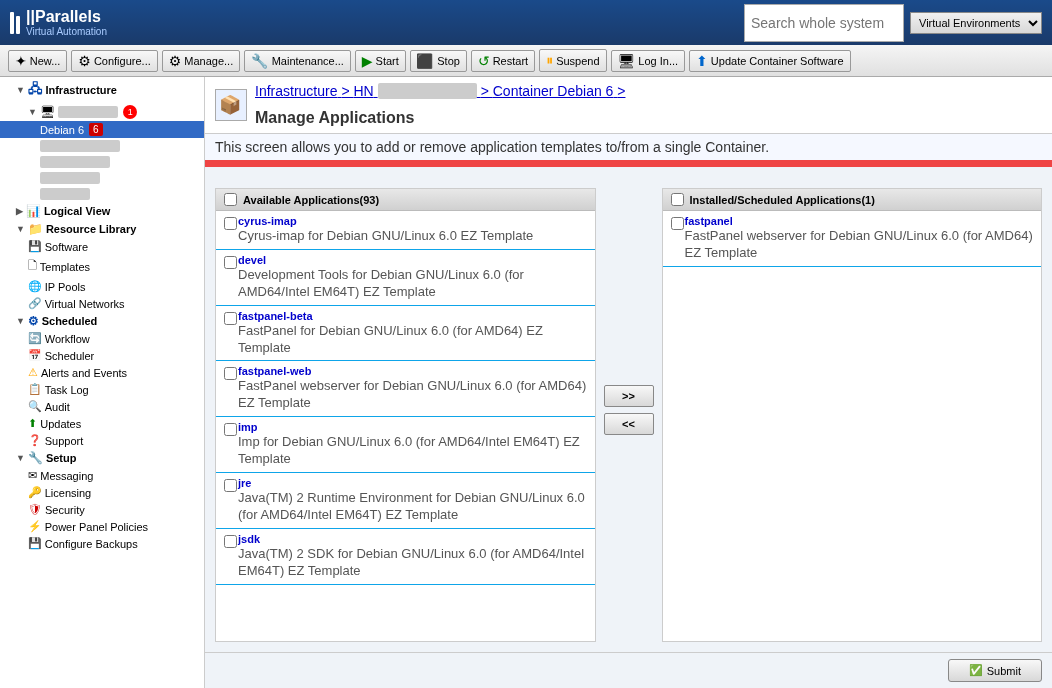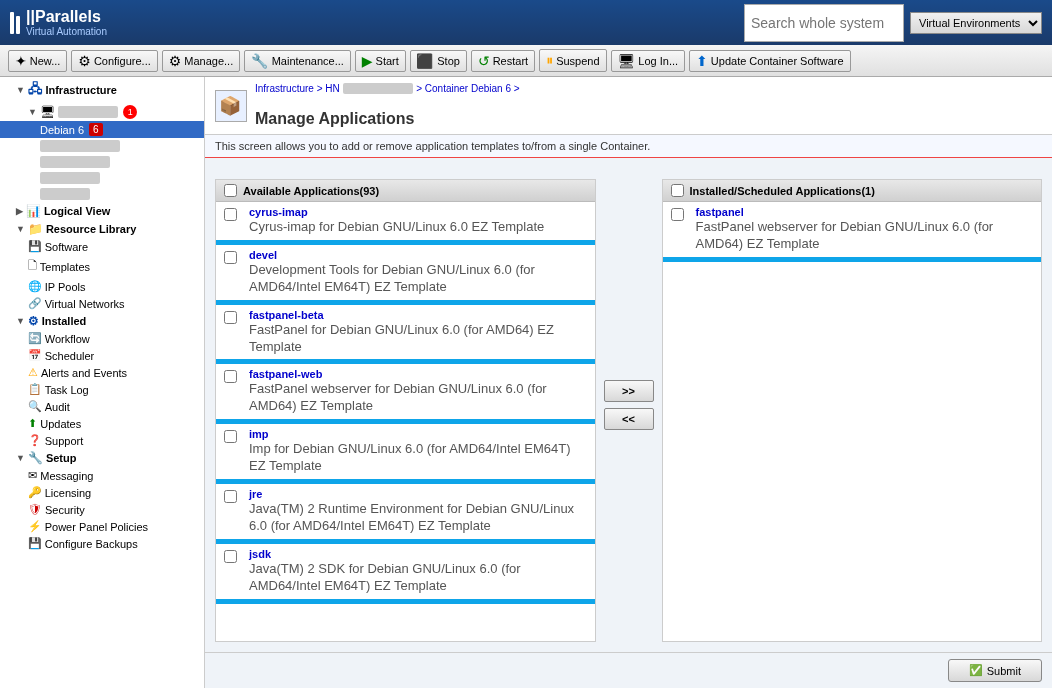--- a/index.html
+++ b/index.html
@@ -154,37 +154,38 @@
       width: 32px;
       height: 32px;
       background: #e8f0ff;
       border: 1px solid #aaa;
       display: flex;
       align-items: center;
       justify-content: center;
       font-size: 18px;
     }
     .breadcrumb {
-      font-size: 10px;
+      font-size: 14px;
       color: #0000cc;
-      margin-bottom: 16px;
+      margin-bottom: 10px;
+      text-decoration: underline;
     }
     .breadcrumb a { color: #0000cc; text-decoration: none; }
     .page-title {
       font-size: 16px;
       font-weight: bold;
       color: #333;
     }
 
     
     .description-bar {
       background: #f5f8ff;
-      border-bottom: 1px solid #ef4444;
+      border-bottom: 7px solid #ef4444;
       padding: 5px 10px;
-      font-size: 11px;
+      font-size: 14px;
       color: #333;
     }
 
     
     .app-management {
       flex: 1;
       display: flex;
       gap: 0;
       padding: 10px;
       overflow: hidden;
@@ -207,25 +208,25 @@
       display: flex;
       align-items: center;
       gap: 6px;
     }
     .app-list {
       flex: 1;
       overflow-y: auto;
       border: none;
     }
     .app-item {
-      border-bottom: 5px solid #0ea5e9;
+      border-bottom: 1px solid #0ea5e9;
       padding: 4px 8px;
       display: flex;
       align-items: flex-start;
-      gap: 12px;
+      gap: 1px;
       cursor: pointer;
       font-size: 11px;
     }
     .app-item-name { font-weight: bold; color: #0000cc; margin-bottom: 1px; }
     .app-item-desc { color: #555; font-size: 13px; line-height: 1.3; }
     .app-checkbox { margin-top: 2px; flex-shrink: 0; }
 
     
     .transfer-buttons {
       display: flex;
@@ -413,21 +414,21 @@
       <span>IP Pools</span>
     </div>
     <div class="sidebar-item sidebar-indent2">
       <span>🔗</span>
       <span>Virtual Networks</span>
     </div>
 
     <div class="sidebar-group-header sidebar-indent1">
       <span class="expand-icon">▼</span>
       <span style="color:#0044aa;font-size:12px;">⚙</span>
-      <span>Installed</span>
+      <span>Scheduled</span>
     </div>
 
     <div class="sidebar-item sidebar-indent2">
       <span>🔄</span>
       <span>Workflow</span>
     </div>
     <div class="sidebar-item sidebar-indent2">
       <span>📅</span>
       <span>Scheduler</span>
     </div>

